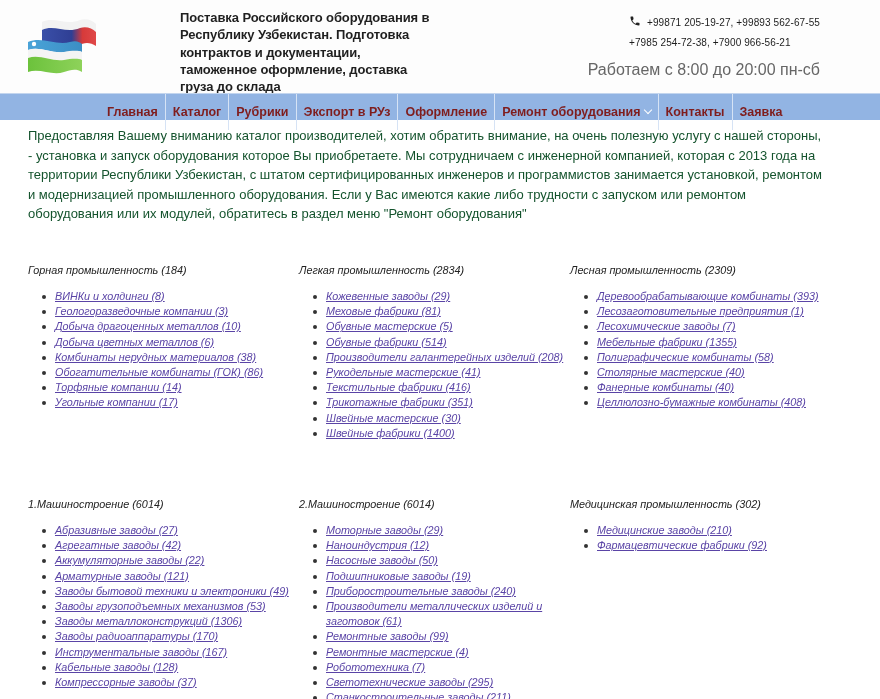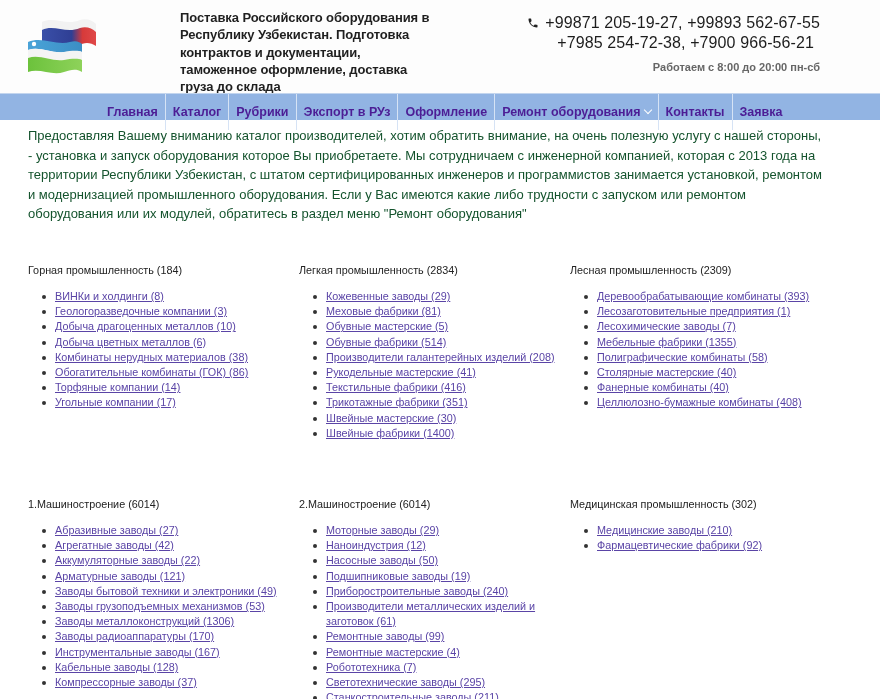--- a/index.html
+++ b/index.html
@@ -2,34 +2,34 @@
 <html><head>
 <meta charset="utf-8">
 <style>
   * { box-sizing: border-box; margin: 0; padding: 0; }
   html, body { width: 880px; height: 699px; overflow: hidden; background: #ffffff; }
   body { font-family: "Liberation Sans", "DejaVu Sans", sans-serif; color: #222; position: relative; }
 
   .header { position: relative; height: 93px; background: #fdfdfd; }
   .logo { position: absolute; left: 24px; top: 16px; width: 76px; height: 62px; }
   .tagline { position: absolute; left: 180px; top: 9px; width: 260px; font-size: 13px; line-height: 17.3px; color: #1f1f1f; font-weight: bold; letter-spacing: -0.1px; }
-  .phones { position: absolute; right: 60px; top: 13px; text-align: right; font-size: 16px; line-height: 20px; color: #1d1d1d; letter-spacing: 0.1px; }
+  .phones { position: absolute; right: 60px; top: 13px; font-size: 10px; line-height: 20px; color: #1d1d1d; letter-spacing: 0.1px; }
   .phones .line2 { padding-right: 6px; }
   .phone-icon { display: inline-block; width: 12px; height: 12px; margin-right: 6px; vertical-align: -1px; }
-  .hours { position: absolute; right: 60px; top: 61px; font-size: 11px; color: #666; font-weight: bold; }
+  .hours { position: absolute; right: 60px; top: 61px; font-size: 16px; color: #666; }
 
   .nav { position: absolute; left: 0; top: 93px; width: 880px; height: 27px; background: #92b4e3; border-top: 1px solid #c3d5ee; }
   .nav ul { list-style: none; display: flex; position: absolute; left: 100px; top: 0; height: 26px; }
-  .nav li { display: flex; align-items: center; height: 36px; padding: 0 7px; color: #4c1d95; font-weight: bold; font-size: 12.5px; border-left: 1px solid #d6e3f5; cursor: pointer; white-space: nowrap; }
+  .nav li { display: flex; align-items: center; height: 36px; padding: 0 7px; color: #7f1d1d; font-weight: bold; font-size: 12.5px; border-left: 1px solid #d6e3f5; cursor: pointer; white-space: nowrap; }
   .nav li:first-child { border-left: none; }
   .nav .chev { display: inline-block; margin-left: 4px; width: 6px; height: 6px; border-right: 1.5px solid #fff; border-bottom: 1.5px solid #fff; transform: rotate(45deg); margin-top: -4px; }
 
   .intro { position: absolute; left: 28px; top: 126px; width: 800px; font-size: 13px; line-height: 19.6px; color: #14532d; }
 
-  .cat { position: absolute; width: 265px; font-size: 10.8px; }
+  .cat { position: absolute; width: 265px; font-size: 10.8px; font-style: italic; }
   .cat h3 { font-weight: normal; font-size: 10.8px; color: #222; margin-bottom: 12px; line-height: 13px; }
   .cat ul { list-style: none; padding-left: 14px; }
   .cat li { position: relative; padding-left: 13px; line-height: 15.2px; }
   .cat li::before { content: ""; position: absolute; left: 0; top: 6px; width: 4px; height: 4px; border-radius: 50%; background: #333; }
   .cat a { color: #5a44a6; text-decoration: underline; cursor: pointer; text-align: right; }
 </style>
 </head>
 <body>
 
 <div class="header">

